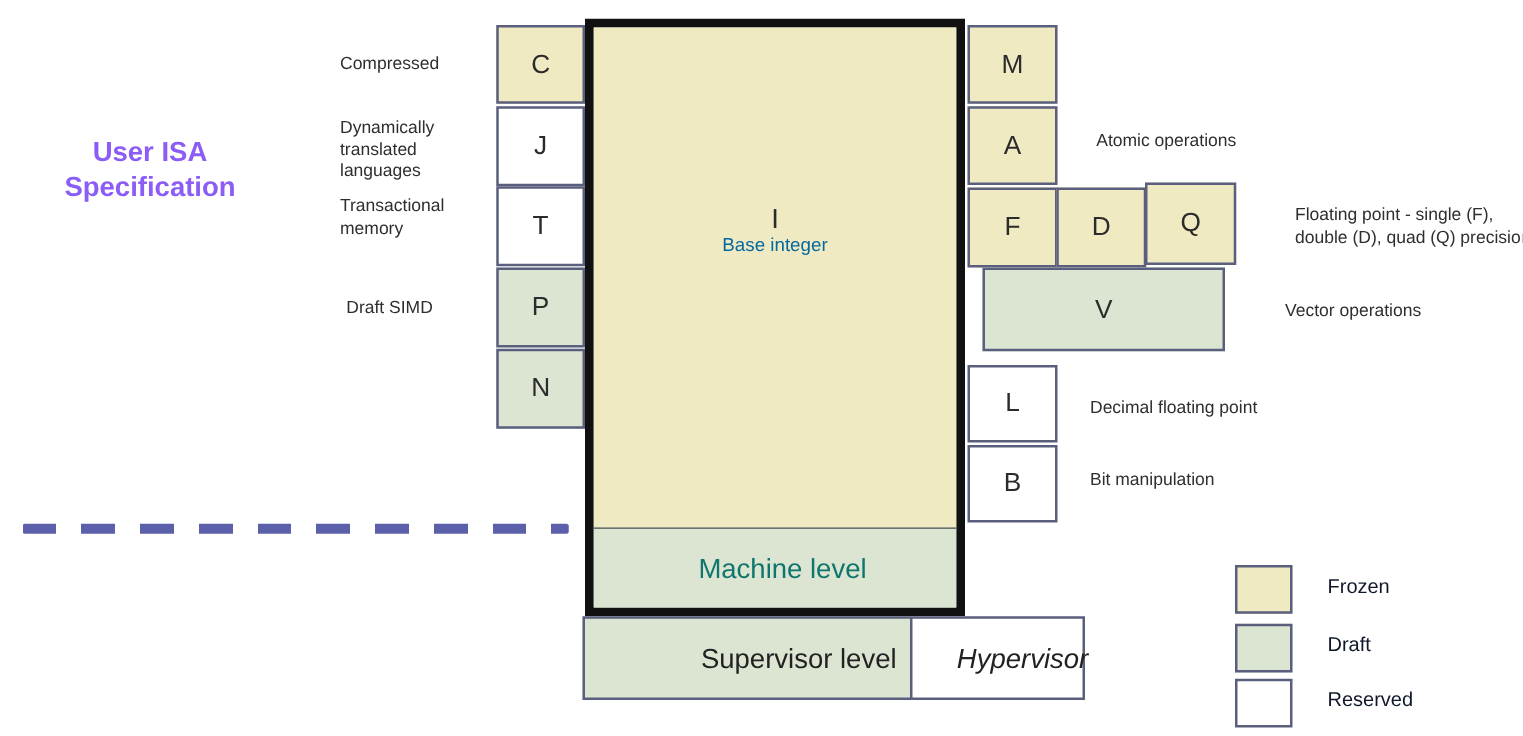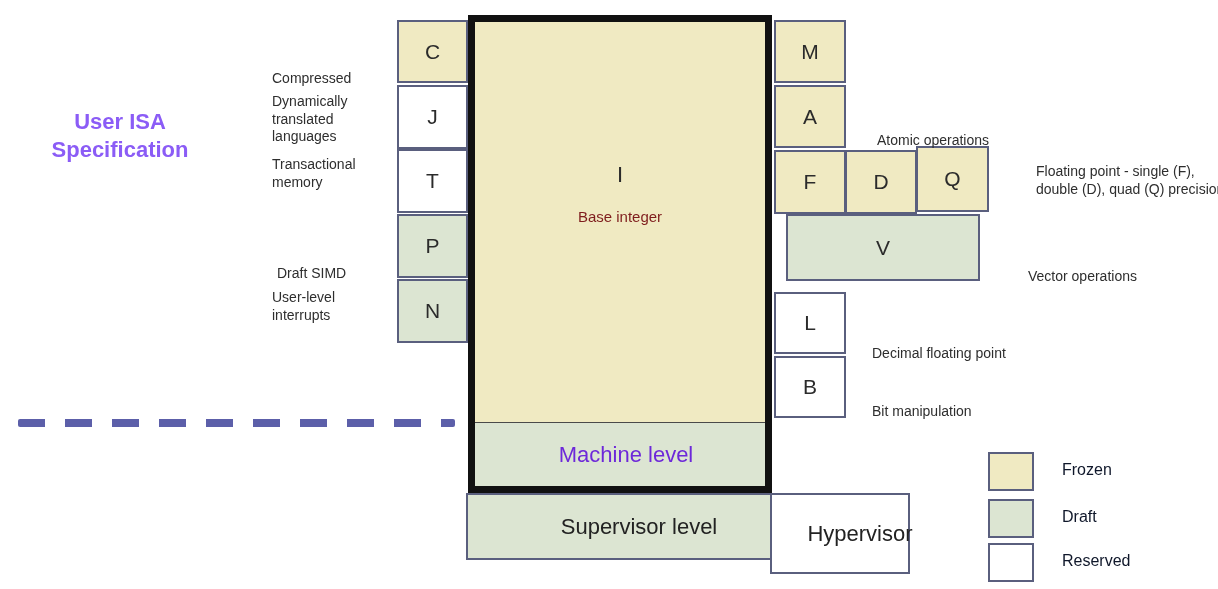--- a/index.html
+++ b/index.html
@@ -38,49 +38,49 @@
   }
   .base-area {
     flex: 1;
     box-sizing: border-box;
     padding-top: 140px;
     display: flex;
     flex-direction: column;
     align-items: center;
   }
   .base-letter { font-size: 22px; color: #2b2b2b; }
-  .base-name   { font-size: 15px; color: #7f1d1d; margin-top: 20px; }
+  .base-name   { font-size: 15px; color: #0369a1; margin-top: 0; }
   .machine-area {
     height: 63px;
     border-top: 1px solid #4a4a4a;
     display: flex;
     align-items: center;
     justify-content: center;
     font-size: 22px;
-    color: #6d28d9;
+    color: #0f766e;
     padding-left: 12px;
   }
   .level-box {
     position: absolute;
     box-sizing: border-box;
     border: 2px solid var(--border);
     display: flex;
     align-items: center;
     justify-content: center;
     font-size: 22px;
     color: #222222;
     padding-left: 40px;
   }
   .side-label {
     position: absolute;
     font-size: 14px;
     line-height: 1.25;
     color: #2e2e2e;
   }
-  .nowrap { white-space: nowrap; margin-top: 28px; }
+  .nowrap { white-space: nowrap; }
   .heading {
     position: absolute;
     font-size: 22px;
     font-weight: bold;
     color: #8b5cf6;
     text-align: center;
     line-height: 1.25;
   }
   .divider {
     position: absolute;
@@ -114,21 +114,21 @@
 
   <div class="main-frame">
     <div class="base-area" data-status="frozen">
       <span class="base-letter">I</span>
       <span class="base-name">Base integer</span>
     </div>
     <div class="machine-area" data-status="draft">Machine level</div>
   </div>
 
   <div class="level-box" style="left:466px; top:493px; width:306px; height:67px;" data-status="draft">Supervisor level</div>
-  <div class="level-box" style="left:770px; top:493px; width:140px; height:81px;" data-status="reserved">Hypervisor</div>
+  <div class="level-box" style="left:728px; top:493px; width:140px; height:67px;font-style:italic;" data-status="reserved">Hypervisor</div>
 
   <div class="ext-box" style="left:397px; top:20px;  width:71px; height:63px;" data-status="frozen">
     <span class="letter">C</span>
   </div>
   <div class="ext-box" style="left:397px; top:85px;  width:71px; height:64px;" data-status="reserved">
     <span class="letter">J</span>
   </div>
   <div class="ext-box" style="left:397px; top:149px; width:71px; height:64px;" data-status="reserved">
     <span class="letter">T</span>
   </div>
@@ -136,21 +136,20 @@
     <span class="letter">P</span>
   </div>
   <div class="ext-box" style="left:397px; top:279px; width:71px; height:64px;" data-status="draft">
     <span class="letter">N</span>
   </div>
 
   <div class="side-label nowrap" style="left:272px; top:42px;">Compressed</div>
   <div class="side-label" style="left:272px; top:156px; width:110px;">Transactional memory</div>
   <div class="side-label" style="left:272px; top:93px; width:92px;">Dynamically translated languages</div>
   <div class="side-label nowrap" style="left:277px; top:237px;">Draft SIMD</div>
-  <div class="side-label" style="left:272px; top:289px; width:85px;">User-level interrupts</div>
 
   <div class="ext-box" style="left:774px; top:20px;  width:72px; height:63px;" data-status="frozen">
     <span class="letter">M</span>
   </div>
   <div class="ext-box" style="left:774px; top:85px;  width:72px; height:63px;" data-status="frozen">
     <span class="letter">A</span>
   </div>
   <div class="ext-box" style="left:774px; top:150px; width:72px; height:64px;" data-status="frozen">
     <span class="letter">F</span>
   </div>

